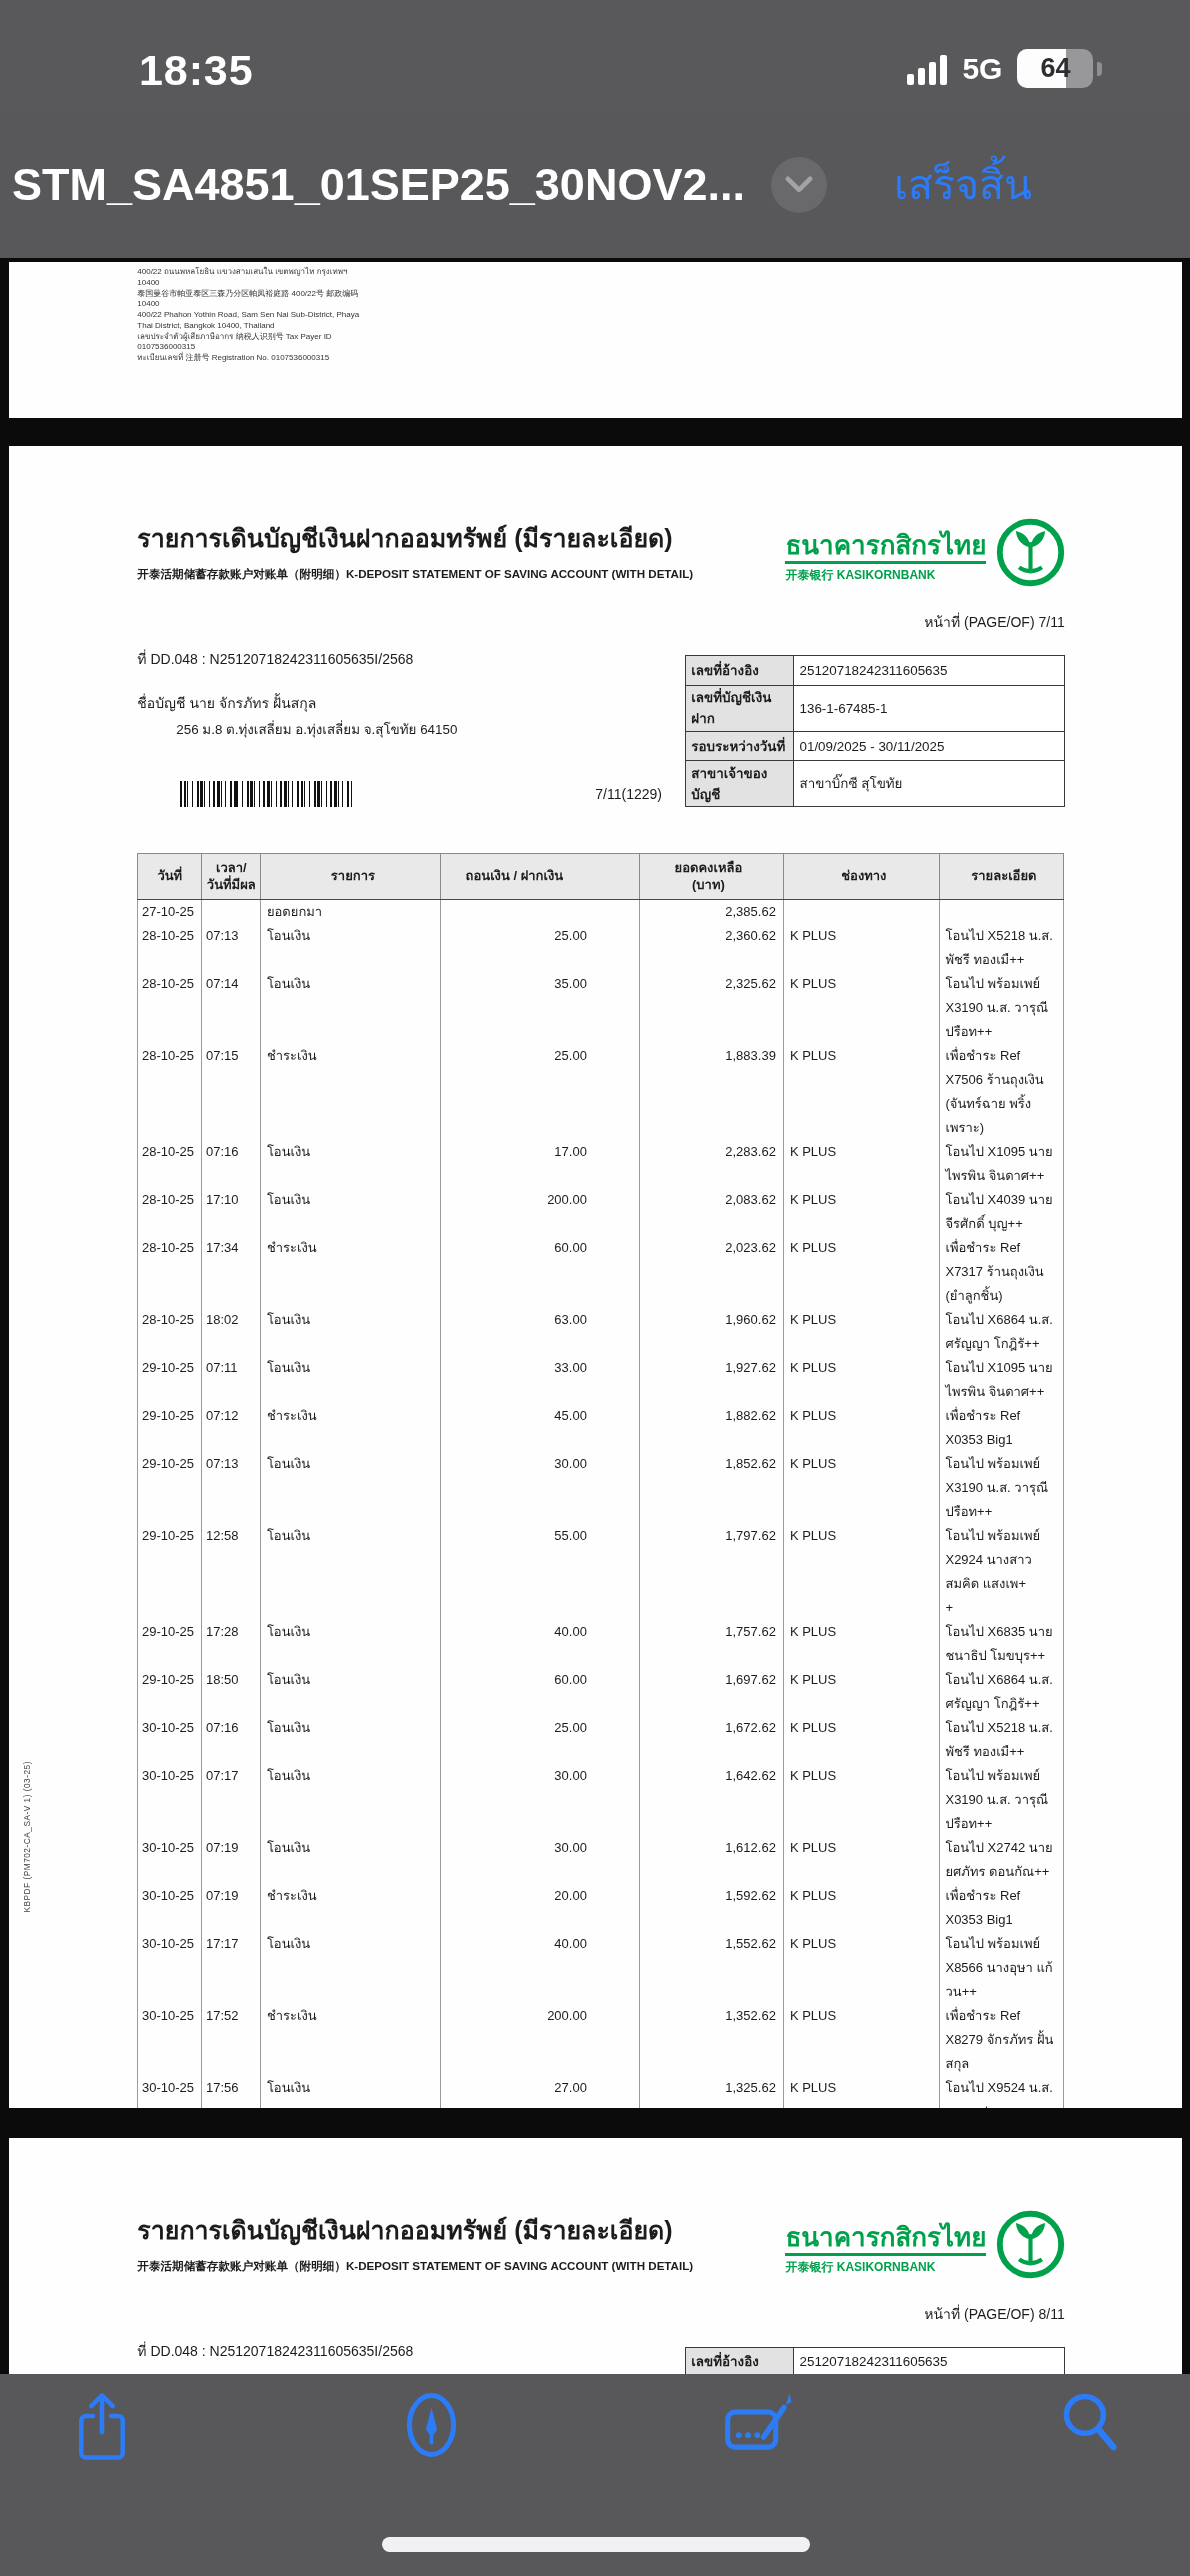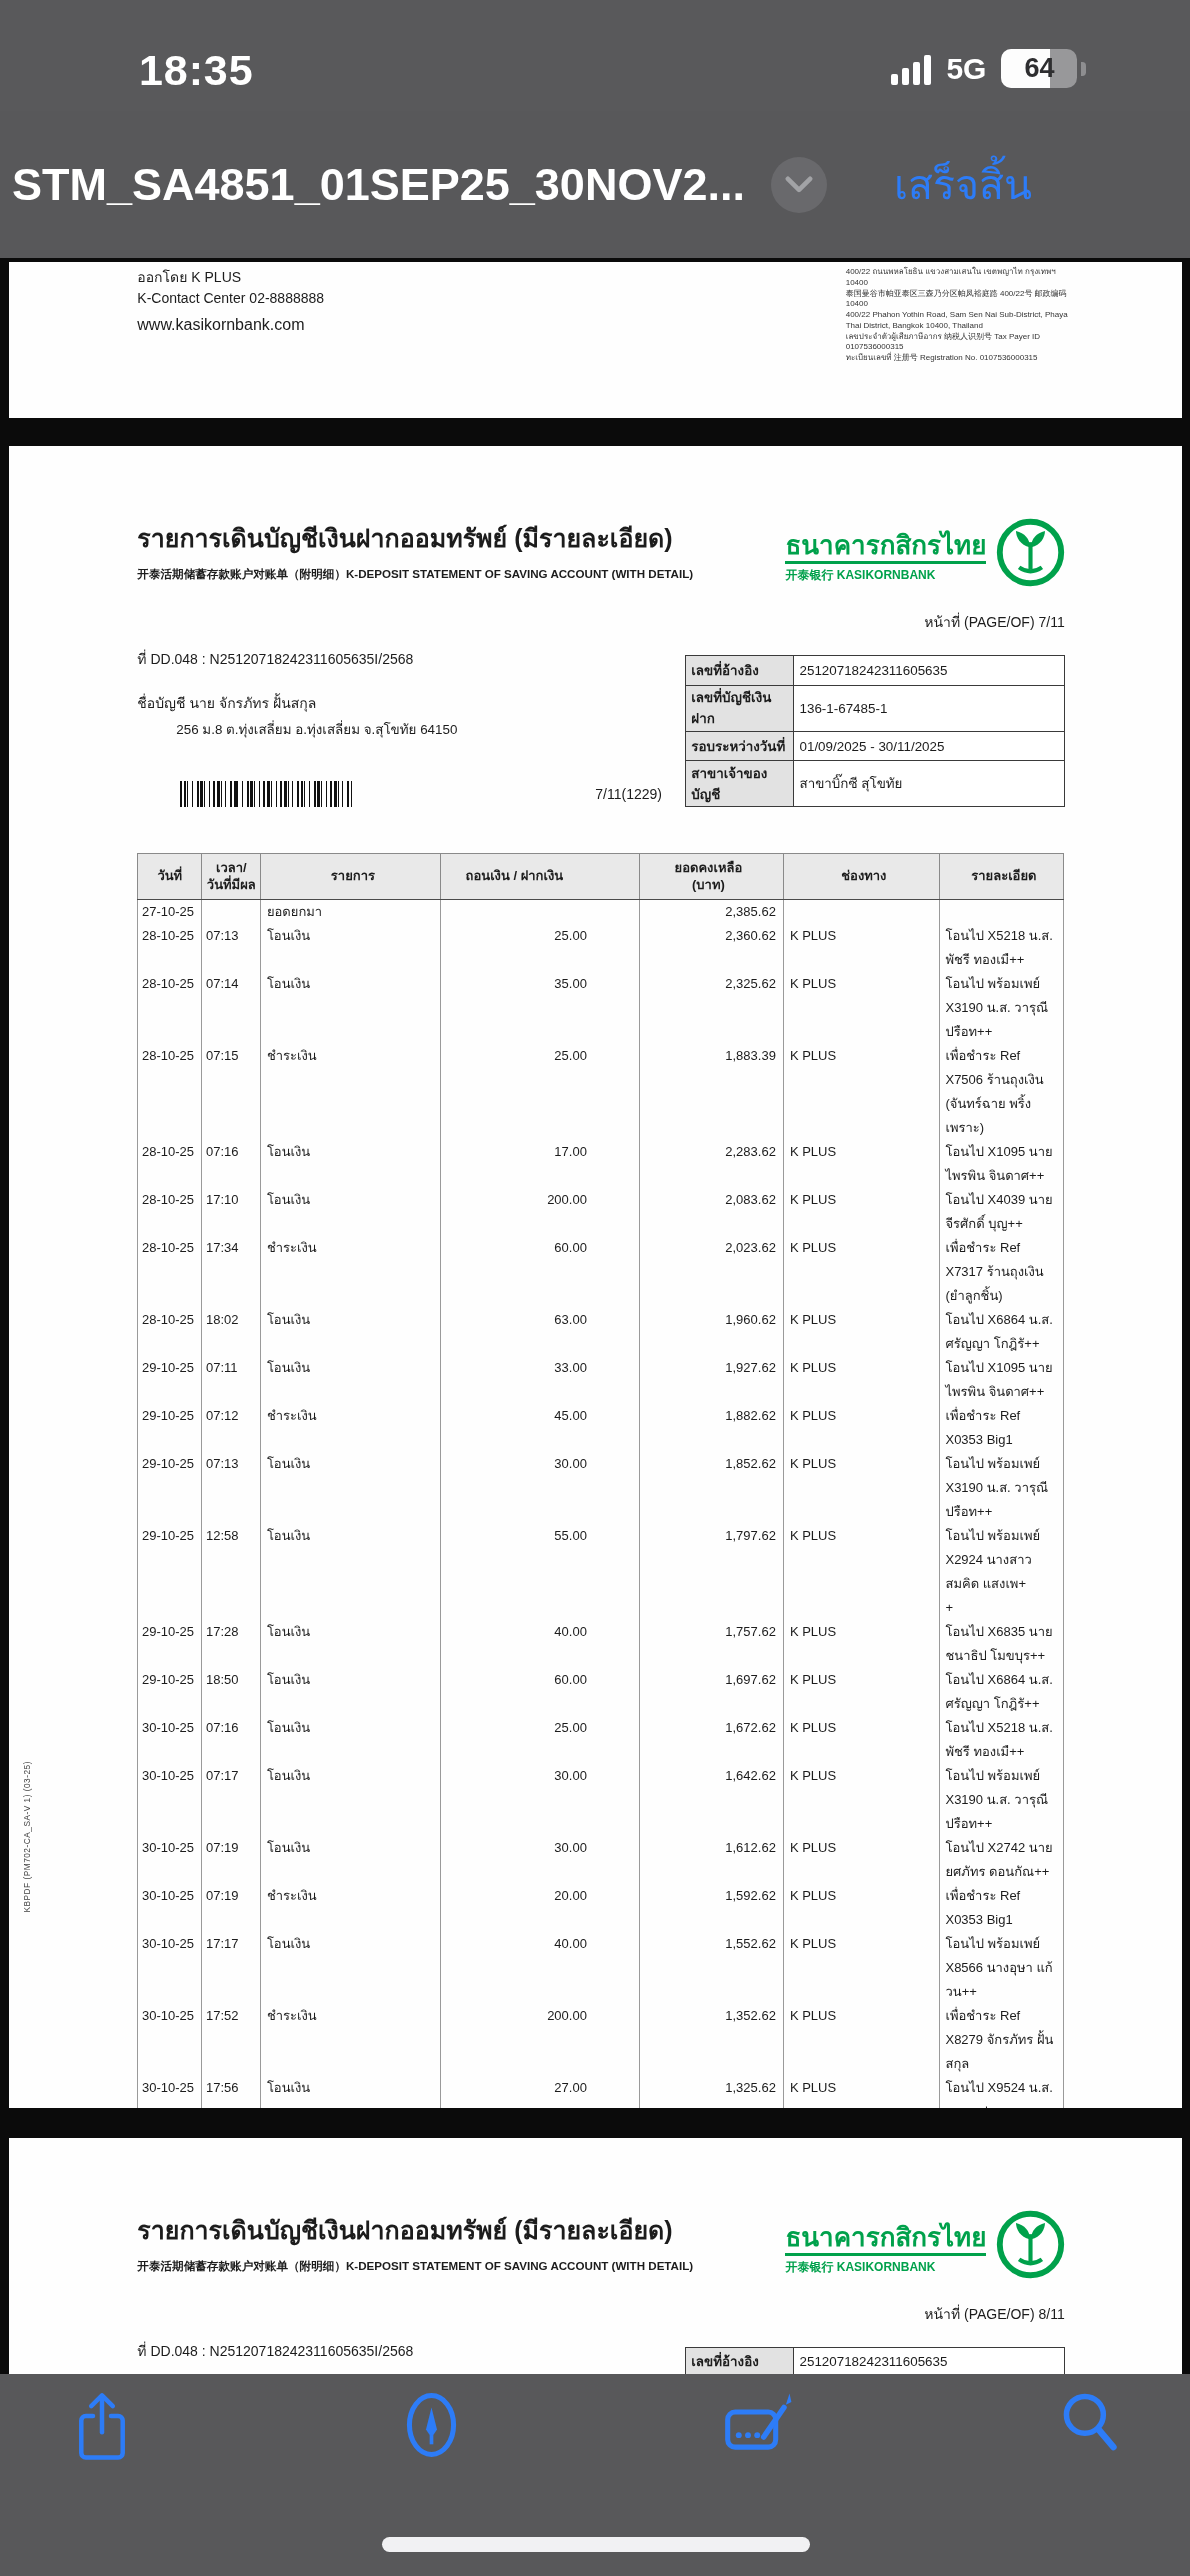--- a/index.html
+++ b/index.html
@@ -1,21 +1,21 @@
 <!DOCTYPE html>
 <html style="font-size:15px"><head>
 <meta charset="utf-8">
 <style>
   html,body{margin:0;padding:0;background:#000;}
   .screen{position:relative;width:1191px;height:2576px;background:#6d28d9;overflow:hidden;
           font-family:"Liberation Sans","DejaVu Sans",sans-serif;-webkit-font-smoothing:antialiased;}
   
   .status-bar{position:absolute;top:0;left:0;right:0;height:111px;background:#59595b;z-index:6;}
   .sb-time{position:absolute;left:139px;top:46px;color:#fff;font-size:43px;font-weight:700;letter-spacing:0.9px;}
-  .sb-right{position:absolute;right:105px;top:46px;display:flex;align-items:center;gap:15px;height:45px;}
+  .sb-right{position:absolute;right:89px;top:46px;display:flex;align-items:center;gap:15px;height:45px;}
   .sig{display:flex;align-items:flex-end;gap:3.7px;height:32px;}
   .sig i{display:block;width:7.4px;background:#fff;border-radius:1.9px;}
   .sb-net{color:#fff;font-size:30px;font-weight:600;}
   .battery{position:relative;width:76px;height:39px;border-radius:10.2px;overflow:hidden;background:#98989a;}
   .battery .fill{position:absolute;left:0;top:0;bottom:0;width:64%;background:#fdfdfd;}
   .battery .pct{position:absolute;inset:0;display:flex;align-items:center;justify-content:center;
                 color:#2e2e30;font-size:27px;font-weight:700;}
   .bat-nub{width:4.6px;height:14px;background:#8e8e90;border-radius:0 3.7px 3.7px 0;margin-left:-11px;}
   
   .nav-bar{position:absolute;top:111px;left:0;right:0;height:147px;background:#58585a;z-index:6;
@@ -109,25 +109,20 @@
         <path d="M3 3 L15 15 L27 3" fill="none" stroke="#a2a3a6" stroke-width="5" stroke-linecap="round" stroke-linejoin="round"></path>
       </svg>
     </div>
     <div class="nav-done">เสร็จสิ้น</div>
   </div>
 
   <div class="content">
 
     <div class="page page-prev">
       <div class="issuer-row">
-        <div class="issuer">
-          <div>ออกโดย K PLUS</div>
-          <div>K-Contact Center 02-8888888</div>
-          <div class="www">www.kasikornbank.com</div>
-        </div>
         <div class="bank-address">
           <div>400/22 ถนนพหลโยธิน แขวงสามเสนใน เขตพญาไท กรุงเทพฯ 10400</div>
           <div>泰国曼谷市帕亚泰区三森乃分区帕凤裕庭路 400/22号 邮政编码 10400</div>
           <div>400/22 Phahon Yothin Road, Sam Sen Nai Sub-District, Phaya Thai District, Bangkok 10400, Thailand</div>
           <div>เลขประจำตัวผู้เสียภาษีอากร 纳税人识别号 Tax Payer ID 0107536000315</div>
           <div>ทะเบียนเลขที่ 注册号 Registration No. 0107536000315</div>
         </div>
       </div>
     </div>
 

